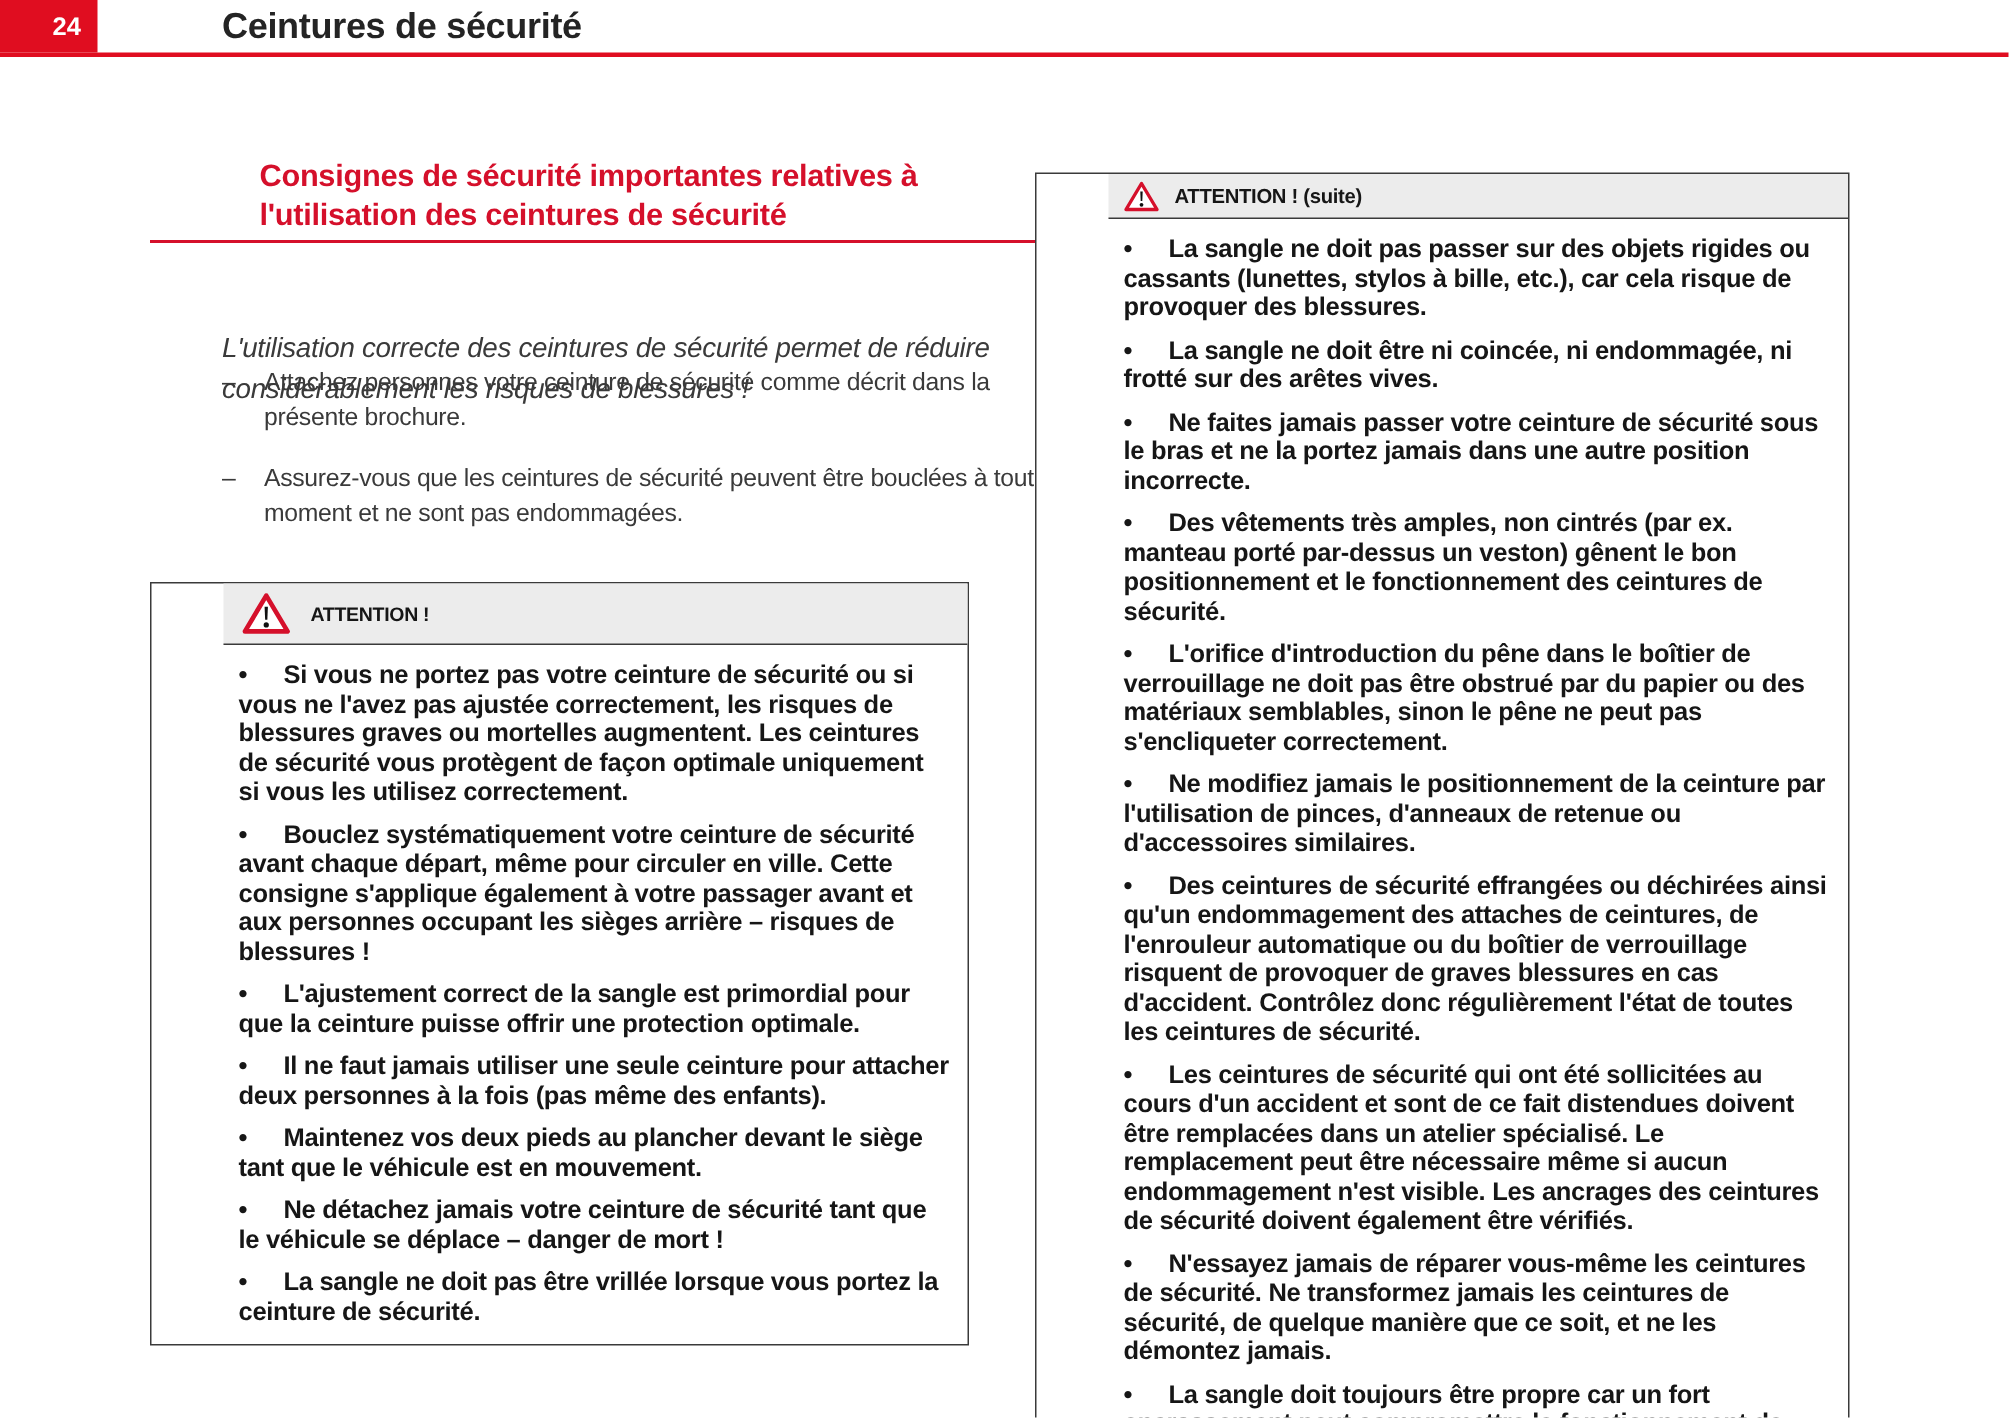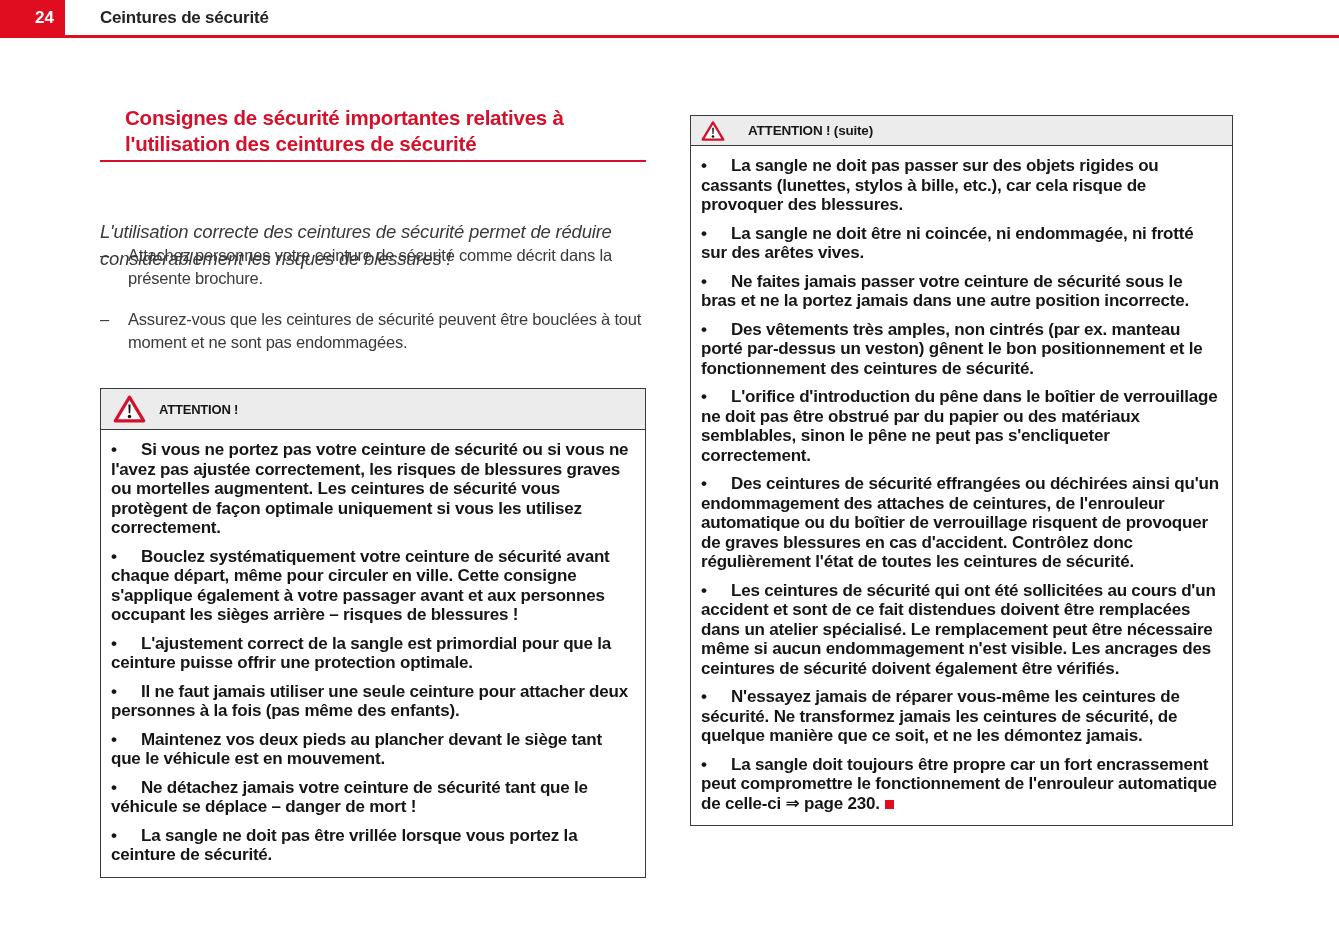--- a/index.html
+++ b/index.html
@@ -1,32 +1,32 @@
 <!DOCTYPE html>
 <html><head>
 <meta charset="utf-8">
 <style>
   html,body{margin:0;padding:0;}
   body{
     width:1339px;height:945px;position:relative;overflow:hidden;
     background:#ffffff;
     font-family:"Liberation Sans","DejaVu Sans",sans-serif;
   }
-  .abs{position:absolute;}
+  .abs{position:absolute;padding-left:48px;}
 
   
   #page-number-box{
     left:0;top:0;width:65px;height:35px;background:#e00d20;color:#ffffff;
     display:flex;align-items:center;justify-content:flex-end;
     padding-right:11px;box-sizing:border-box;
     font-weight:bold;font-size:17px;
   }
   #chapter-title{
     left:100px;top:0;height:35px;display:flex;align-items:center;
-    font-weight:bold;font-size:17px;color:#242424;letter-spacing:-0.2px;
+    font-weight:bold;font-size:24px;color:#242424;letter-spacing:-0.2px;
   }
   #top-rule{left:0;top:35px;width:1339px;height:3px;background:#e00d20;}
 
   
   #section-heading{
     left:100px;top:105px;width:546px;
     font-weight:bold;font-size:20.5px;line-height:26px;
     color:#d5102b;letter-spacing:-0.2px;margin-left:25px;
   }
   #heading-rule{left:100px;top:160px;width:546px;height:2px;background:#d5102b;}
@@ -46,21 +46,21 @@
   .warning-box{
     box-sizing:border-box;border:1.5px solid #3a3a3a;background:#ffffff;
   }
   #left-warning-box{left:100px;top:388px;width:546px;}
   #right-warning-box{left:690px;top:115px;width:543px;}
   .wb-header{
     display:flex;align-items:center;background:#ececec;
     border-bottom:1.5px solid #3a3a3a;box-sizing:border-box;
   }
   #left-warning-box .wb-header{height:41px;padding:0 12px;gap:13px;}
-  #right-warning-box .wb-header{height:30px;padding:0 10px;gap:23px;}
+  #right-warning-box .wb-header{height:30px;padding:0 10px;gap:10px;}
   .wb-title{font-weight:bold;color:#161616;letter-spacing:-0.2px;}
   #left-warning-box .wb-title{font-size:13px;}
   #right-warning-box .wb-title{font-size:13.5px;}
   .wb-body{padding:10px 12px 12px 10px;}
   .wbullet{
     margin:0 0 9px 0;font-weight:bold;font-size:17px;line-height:19.5px;
     color:#161616;letter-spacing:-0.2px;
   }
   .wbullet:last-child{margin-bottom:0;}
   .dot{display:inline-block;width:30px;}
@@ -122,18 +122,19 @@
       <circle cx="18" cy="24.3" r="1.9" fill="#111111"></circle>
     </svg>
     <span class="wb-title">ATTENTION ! (suite)</span>
   </div>
   <div class="wb-body">
     <p class="wbullet"><span class="dot">•</span><span>La sangle ne doit pas passer sur des objets rigides ou cassants (lunettes, stylos à bille, etc.), car cela risque de provoquer des blessures.</span></p>
     <p class="wbullet"><span class="dot">•</span><span>La sangle ne doit être ni coincée, ni endommagée, ni frotté sur des arêtes vives.</span></p>
     <p class="wbullet"><span class="dot">•</span><span>Ne faites jamais passer votre ceinture de sécurité sous le bras et ne la portez jamais dans une autre position incorrecte.</span></p>
     <p class="wbullet"><span class="dot">•</span><span>Des vêtements très amples, non cintrés (par ex. manteau porté par-dessus un veston) gênent le bon positionnement et le fonctionnement des ceintures de sécurité.</span></p>
     <p class="wbullet"><span class="dot">•</span><span>L'orifice d'introduction du pêne dans le boîtier de verrouillage ne doit pas être obstrué par du papier ou des matériaux semblables, sinon le pêne ne peut pas s'encliqueter correctement.</span></p>
+    <p class="wbullet"><span class="dot">•</span><span>Ne modifiez jamais le positionnement de la ceinture par l'utilisation de pinces, d'anneaux de retenue ou d'accessoires similaires.</span></p>
     <p class="wbullet"><span class="dot">•</span><span>Des ceintures de sécurité effrangées ou déchirées ainsi qu'un endommagement des attaches de ceintures, de l'enrouleur automatique ou du boîtier de verrouillage risquent de provoquer de graves blessures en cas d'accident. Contrôlez donc régulièrement l'état de toutes les ceintures de sécurité.</span></p>
     <p class="wbullet"><span class="dot">•</span><span>Les ceintures de sécurité qui ont été sollicitées au cours d'un accident et sont de ce fait distendues doivent être remplacées dans un atelier spécialisé. Le remplacement peut être nécessaire même si aucun endommagement n'est visible. Les ancrages des ceintures de sécurité doivent également être vérifiés.</span></p>
     <p class="wbullet"><span class="dot">•</span><span>N'essayez jamais de réparer vous-même les ceintures de sécurité. Ne transformez jamais les ceintures de sécurité, de quelque manière que ce soit, et ne les démontez jamais.</span></p>
     <p class="wbullet"><span class="dot">•</span><span>La sangle doit toujours être propre car un fort encrassement peut compromettre le fonctionnement de l'enrouleur automatique de celle-ci ⇒ page 230.</span><span class="red-square"></span></p>
   </div>
 </div>
 
 </body></html>

